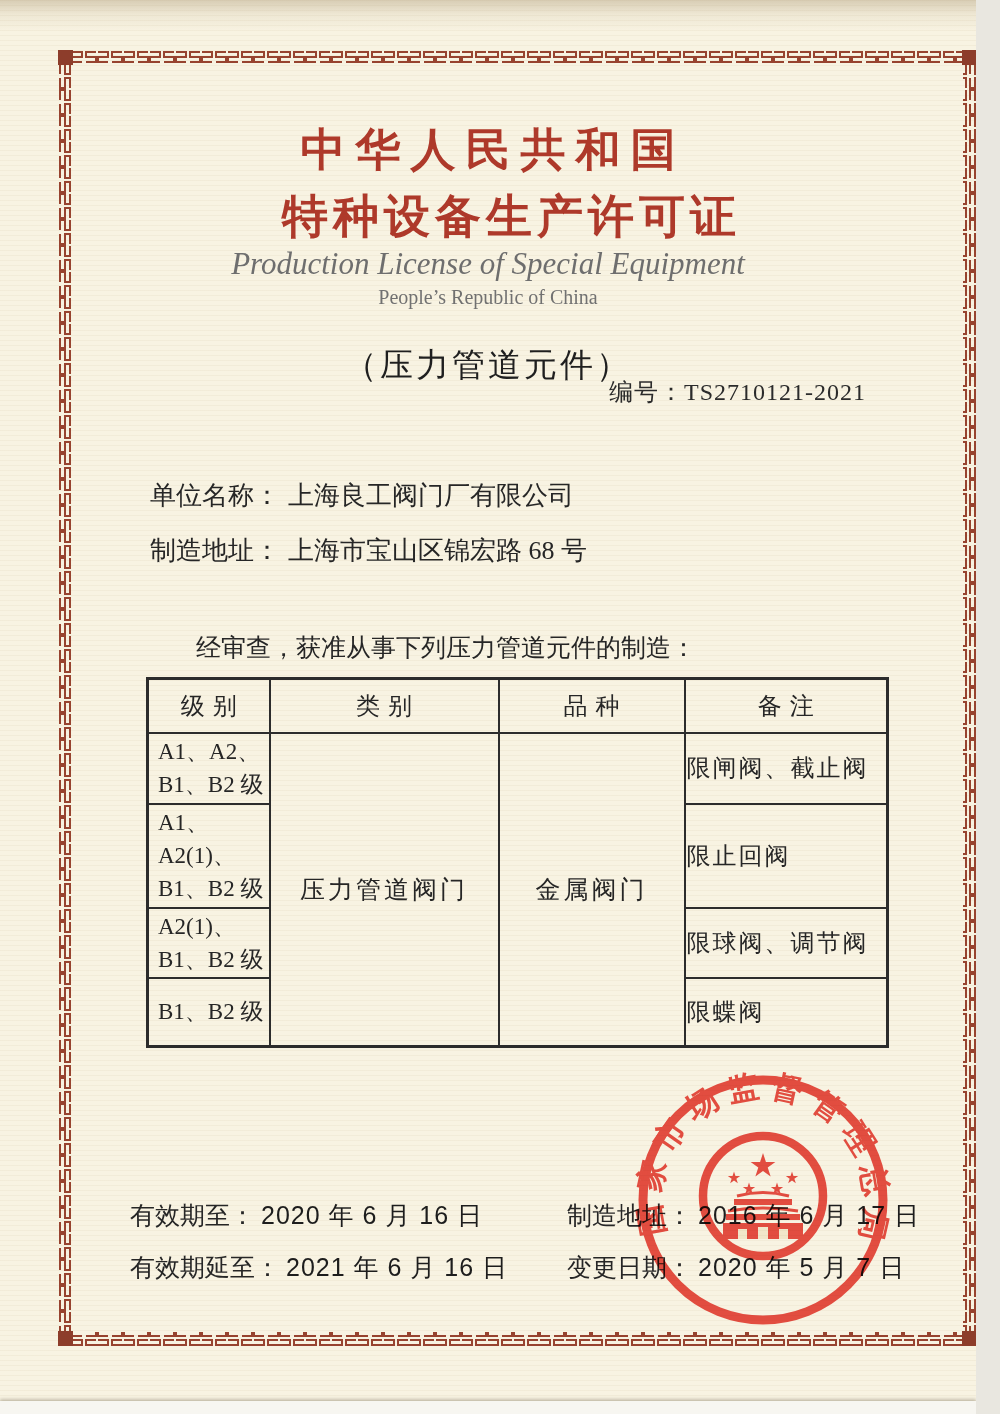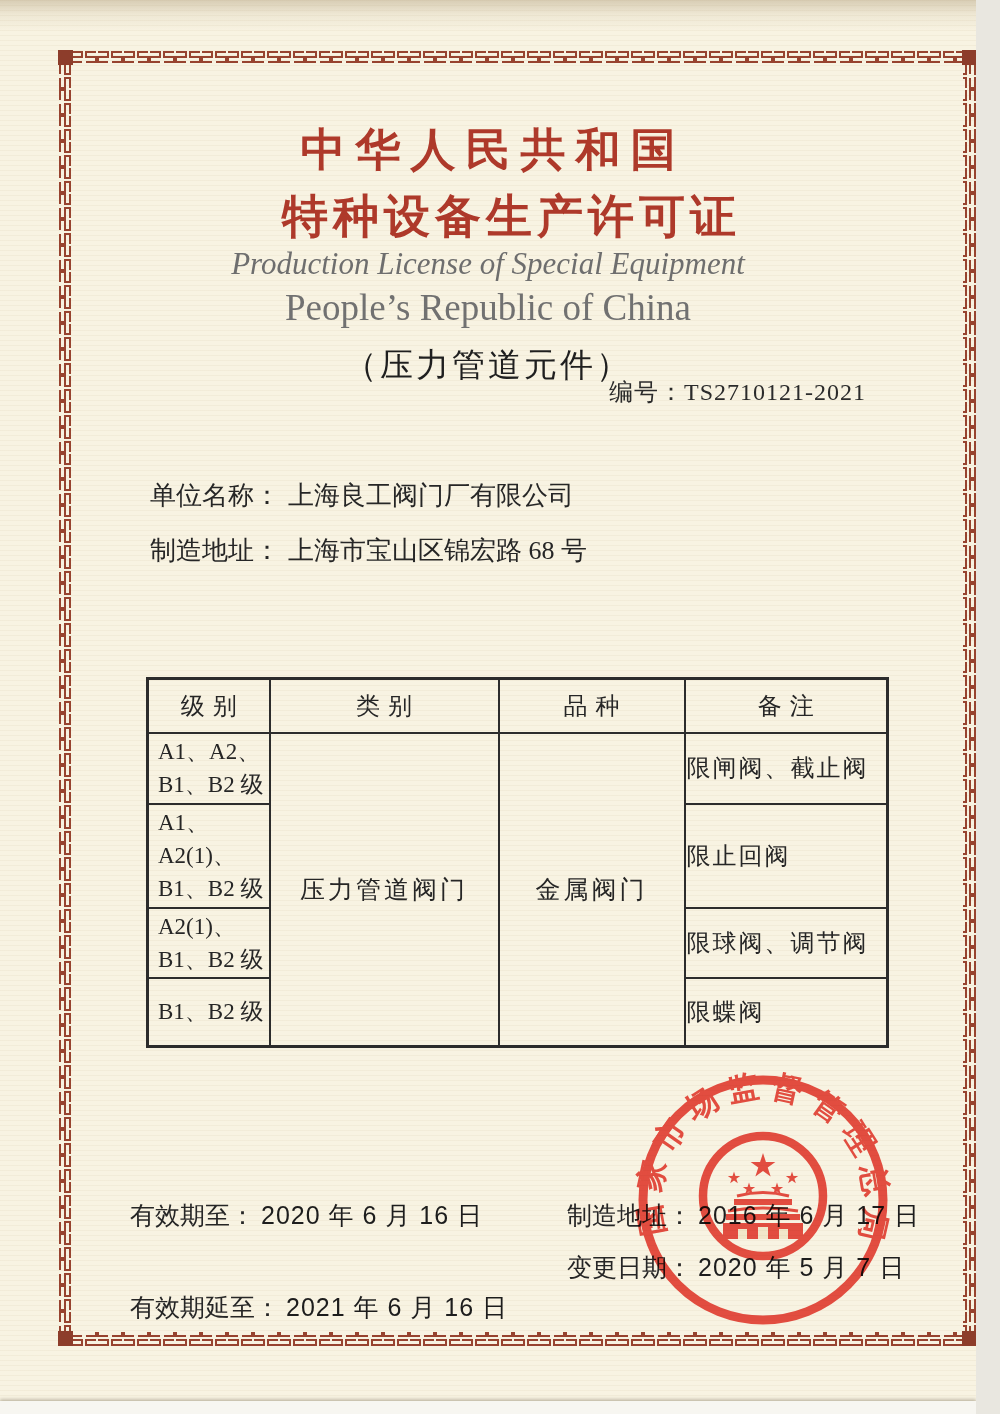--- a/index.html
+++ b/index.html
@@ -17,21 +17,21 @@
     background:#f7f6f1; box-shadow:0 -2px 3px rgba(140,130,110,0.45); }
 
   .frame { position:absolute; left:58px; top:50px; }
 
   .abs { position:absolute; }
   .t-cn1 { top:120px; left:0; width:100%; text-align:center; font-size:45px; font-weight:bold;
            color:#ae392a; letter-spacing:10px; text-indent:10px; }
   .t-cn2 { top:186px; left:0; width:100%; text-align:center; font-size:46px; font-weight:bold;
            color:#ae392a; letter-spacing:5px; text-indent:5px;margin-left:21px; }
   .t-en1 { top:246px; left:0; width:100%; text-align:center; font-size:31px; color:#6e6e6e;font-style:italic; }
-  .t-en2 { top:286px; left:0; width:100%; text-align:center; font-size:37px; color:#717171; }
+  .t-en2 { top:286px; left:0; width:100%; text-align:center; font-size:20px; color:#717171; }
   .t-sub { top:307px; left:0; width:100%; text-align:center; font-size:33px; color:#1f1f1f; letter-spacing:3px;margin-top:36px; }
 
   .serial { top:376px; right:110px; font-size:24px; letter-spacing:1px; color:#2b2b2b; }
   .field  { left:150px; font-size:26px; }
   .field .val { margin-left:8px; }
   .company { top:478px; }
   .address { top:533px; }
   .intro { top:631px; left:196px; font-size:25px; }
 
   table.license { position:absolute; left:146px; top:677px; width:740px;
@@ -40,21 +40,21 @@
   table.license th { height:50px; font-size:24px; font-weight:normal; letter-spacing:8px; text-indent:8px; text-align:center; }
   td.grade { white-space:pre-line; padding-left:9px; font-size:23px; line-height:1.45; }
   td.mid { text-align:center; font-size:25px; letter-spacing:3px; }
   td.remark { font-size:24px; letter-spacing:2px; }
   tr.r1 { height:67px; } tr.r2 { height:101px; } tr.r3 { height:67px; } tr.r4 { height:68px; }
 
   .foot { font-size:25px; }
   .foot .val { font-family:"Liberation Sans", sans-serif; font-size:25px; letter-spacing:1px; margin-left:6px; color:#1d1d1d; }
   .authority { top:1146px; left:130px; }
   .valid     { top:1199px; left:130px; }
-  .extend    { top:1291px; left:130px; }
+  .extend    { top:1251px; left:130px; }
   .issue     { top:1199px; left:567px; }
   .change    { top:1251px; left:567px; }
 
   .seal { position:absolute; left:633px; top:1070px; width:260px; height:260px;
           mix-blend-mode:multiply; opacity:0.93; }
   .seal text { font-family:"Liberation Serif", serif; font-weight:bold; }
 </style>
 </head>
 <body>
 
@@ -91,20 +91,21 @@
     <span>编号：</span><span>TS2710121-2021</span>
   </div>
 
   <div class="abs field company">
     <span>单位名称：</span><span class="val">上海良工阀门厂有限公司</span>
   </div>
   <div class="abs field address">
     <span>制造地址：</span><span class="val">上海市宝山区锦宏路 68 号</span>
   </div>
 
+  <div class="abs intro">经审查，获准从事下列压力管道元件的制造：</div>
 
   <table class="license">
     <colgroup>
       <col style="width:122px">
         <col style="width:229px">
         <col style="width:186px">
         <col style="width:203px">
     </colgroup>
     <tbody>
         <tr>

